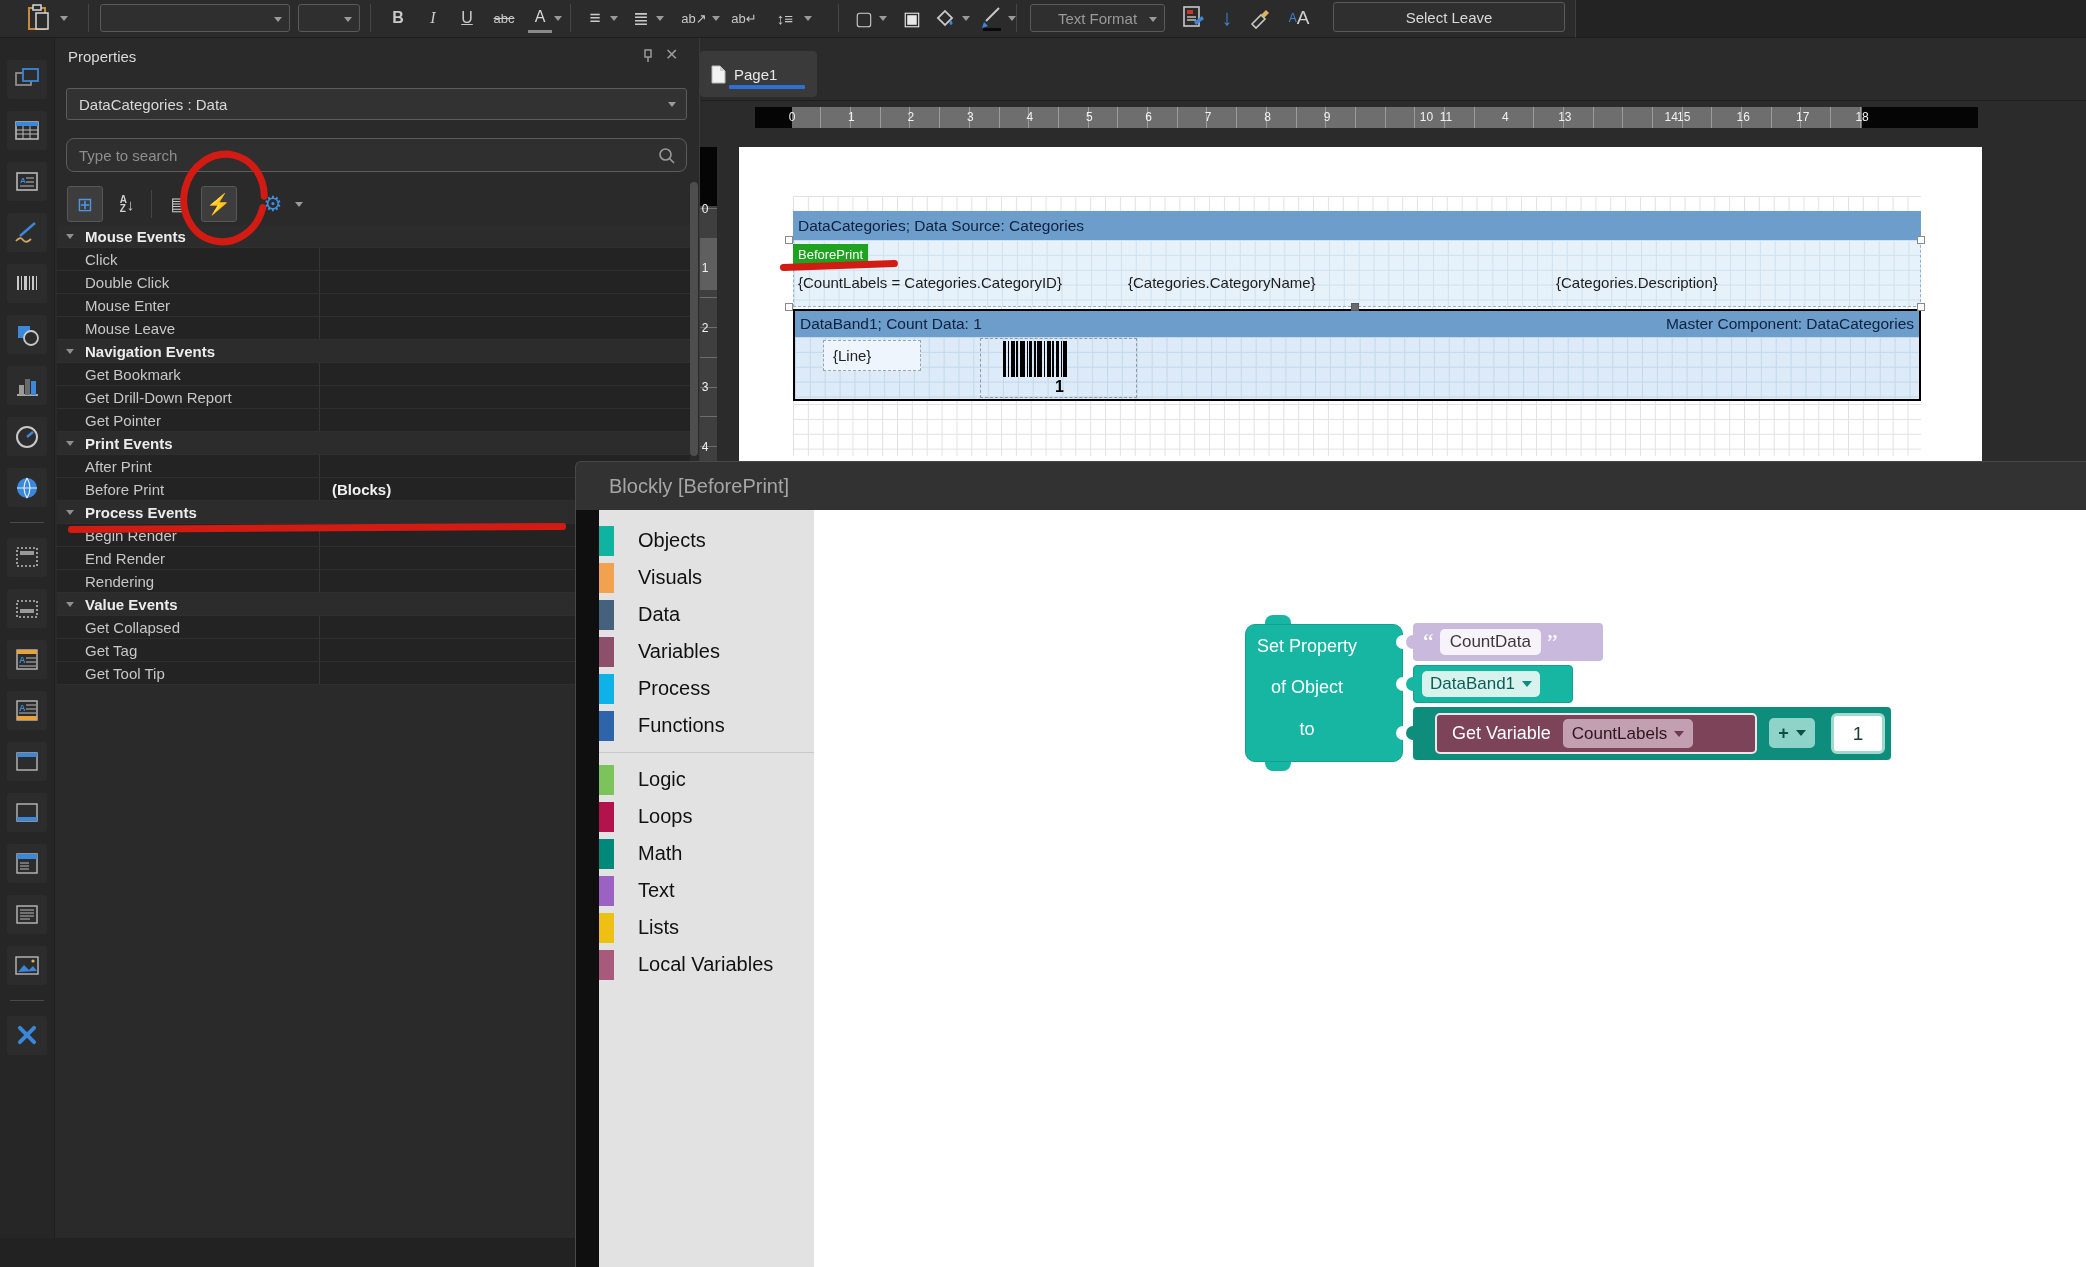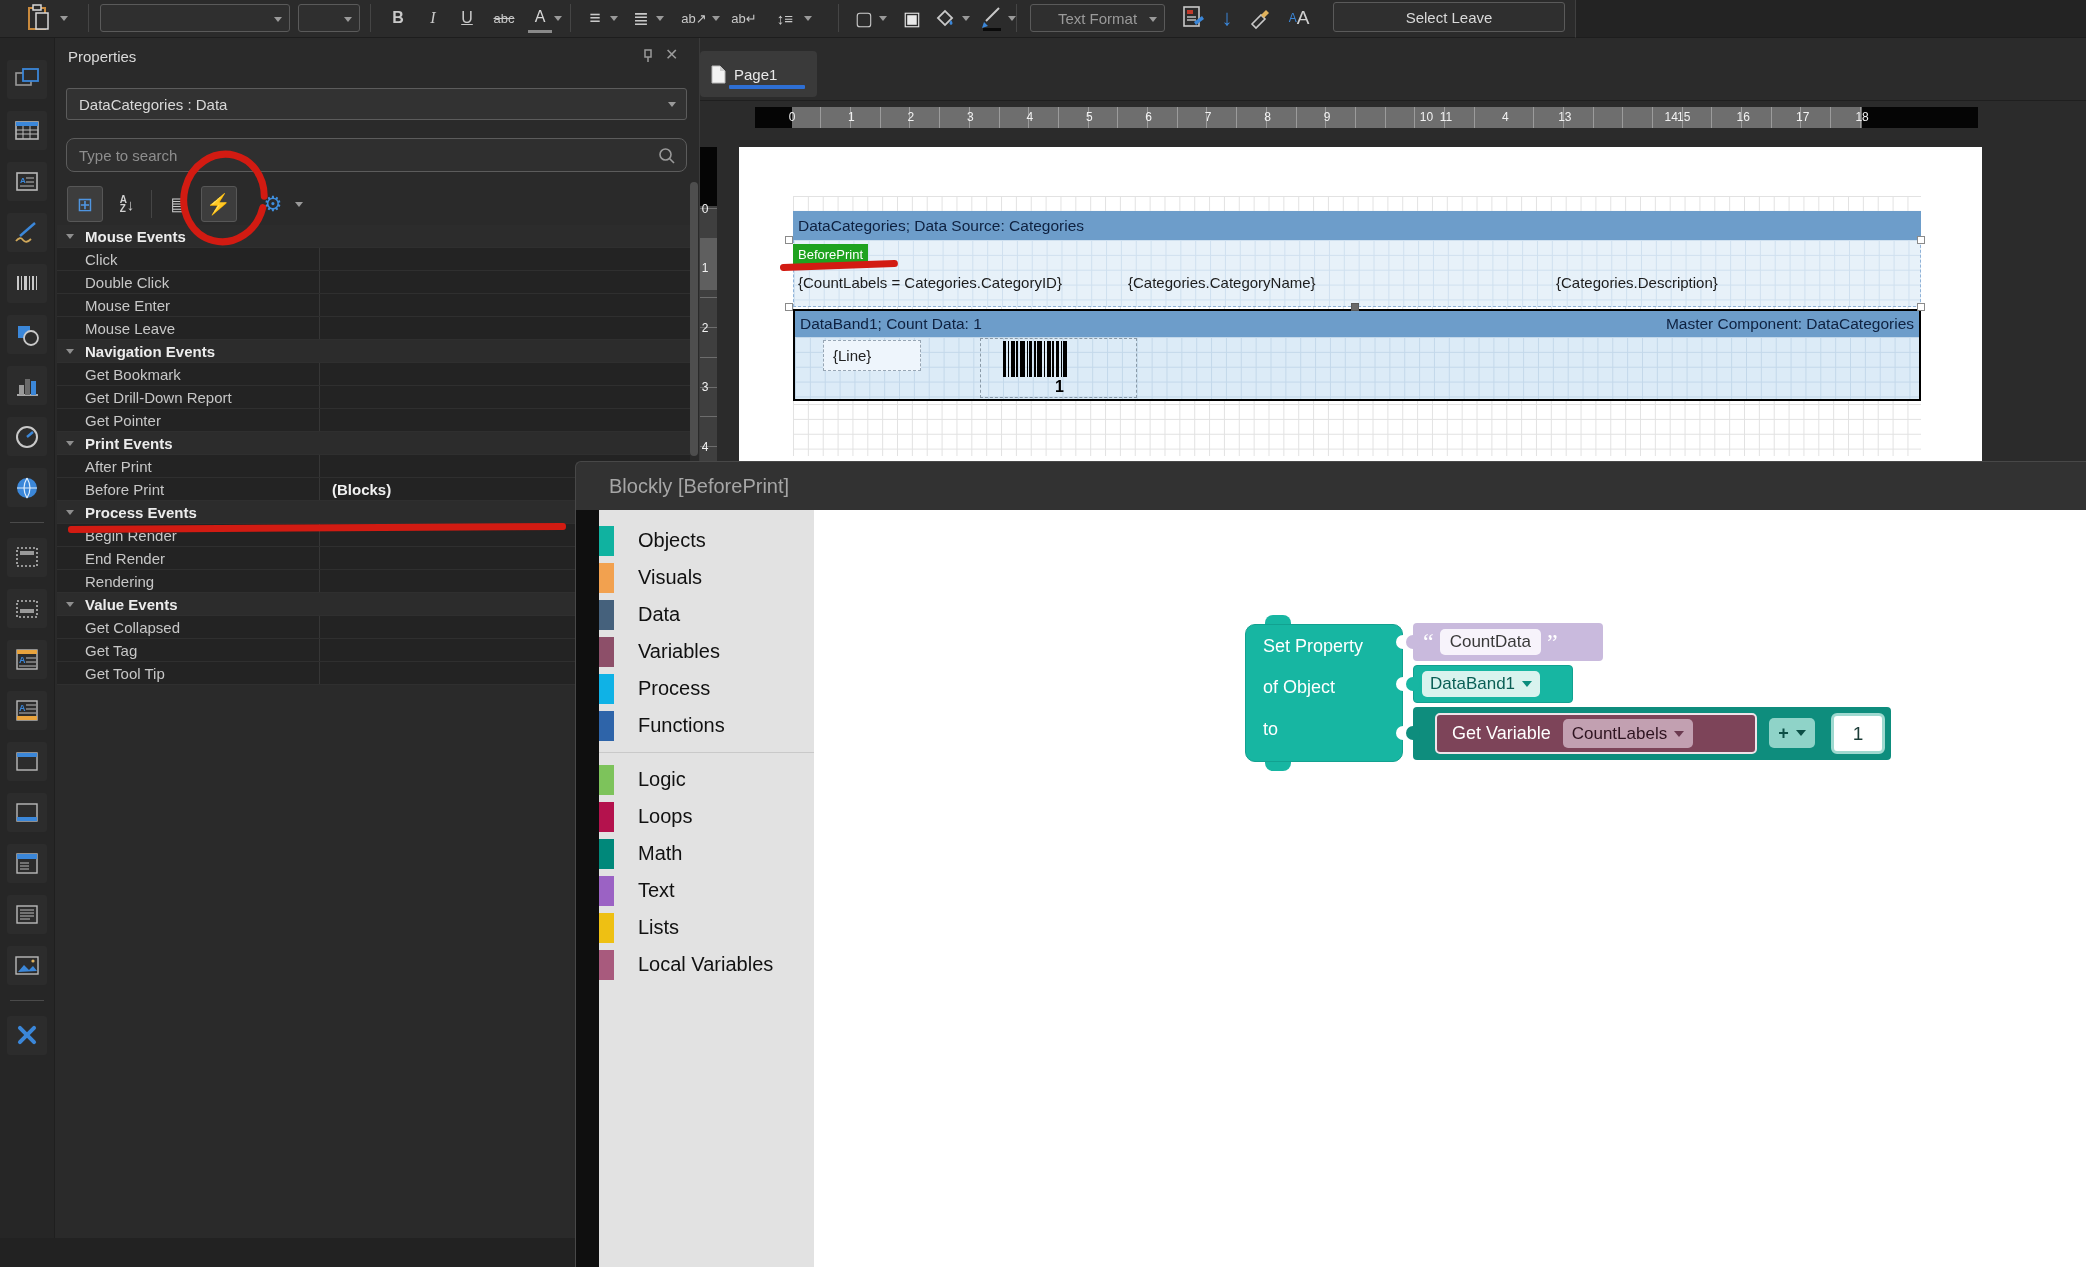--- a/index.html
+++ b/index.html
@@ -117,21 +117,21 @@
   #bk-body { left:0; top:48px; width:1732px; height:758px; background:#0f0f0f;padding-left:12px; }
   #bk-flyout { left:23px; top:0; width:215px; height:758px; background:#e2e2e2; }
   #bk-ws { left:238px; top:0; width:1273px; height:758px; background:#ffffff; }
   .bk-cat { height:37px; display:flex; align-items:center; }
   .bk-cat .sw { width:15px; height:30px; margin-right:24px; }
   .bk-cat .cl { font-size:20px; color:#111; }
   .bk-div { height:1px; background:#c9c9c9; margin:8px 0; }
   .blk-label { color:#fff; font-size:18px; }
   #blk-main { left:431px; top:114px; width:158px; height:138px; background:#17b6a2;
               border:1px solid #12a190; border-radius:10px; }
-  #blk-main .row { position:absolute; right:9px; width:130px; text-align:left; }
+  #blk-main .row { position:absolute; right:30px; width:130px; text-align:center; }
   .bump { position:absolute; width:26px; height:9px; background:#17b6a2; left:451px; }
   .socket { position:absolute; width:14px; height:14px; border-radius:50%; background:#ffffff; left:582px; }
   .tab { position:absolute; width:14px; height:14px; border-radius:50%; }
   #blk-str { left:599px; top:113px; width:190px; height:38px; background:#c9badd;
              border-radius:4px; display:flex; align-items:center; padding-left:10px; }
   #blk-str .q { color:#fff; font-size:24px; font-family:"Liberation Serif",serif; line-height:10px; }
   #blk-str .fld { background:#f7f3fb; border-radius:5px; height:26px; margin:0 6px;
                   display:flex; align-items:center; padding:0 10px; font-size:17px; color:#3a3a3a; }
   #blk-obj { left:599px; top:155px; width:160px; height:38px; background:#17b6a2;
              border:1px solid #12a190; border-radius:4px; display:flex; align-items:center; }

